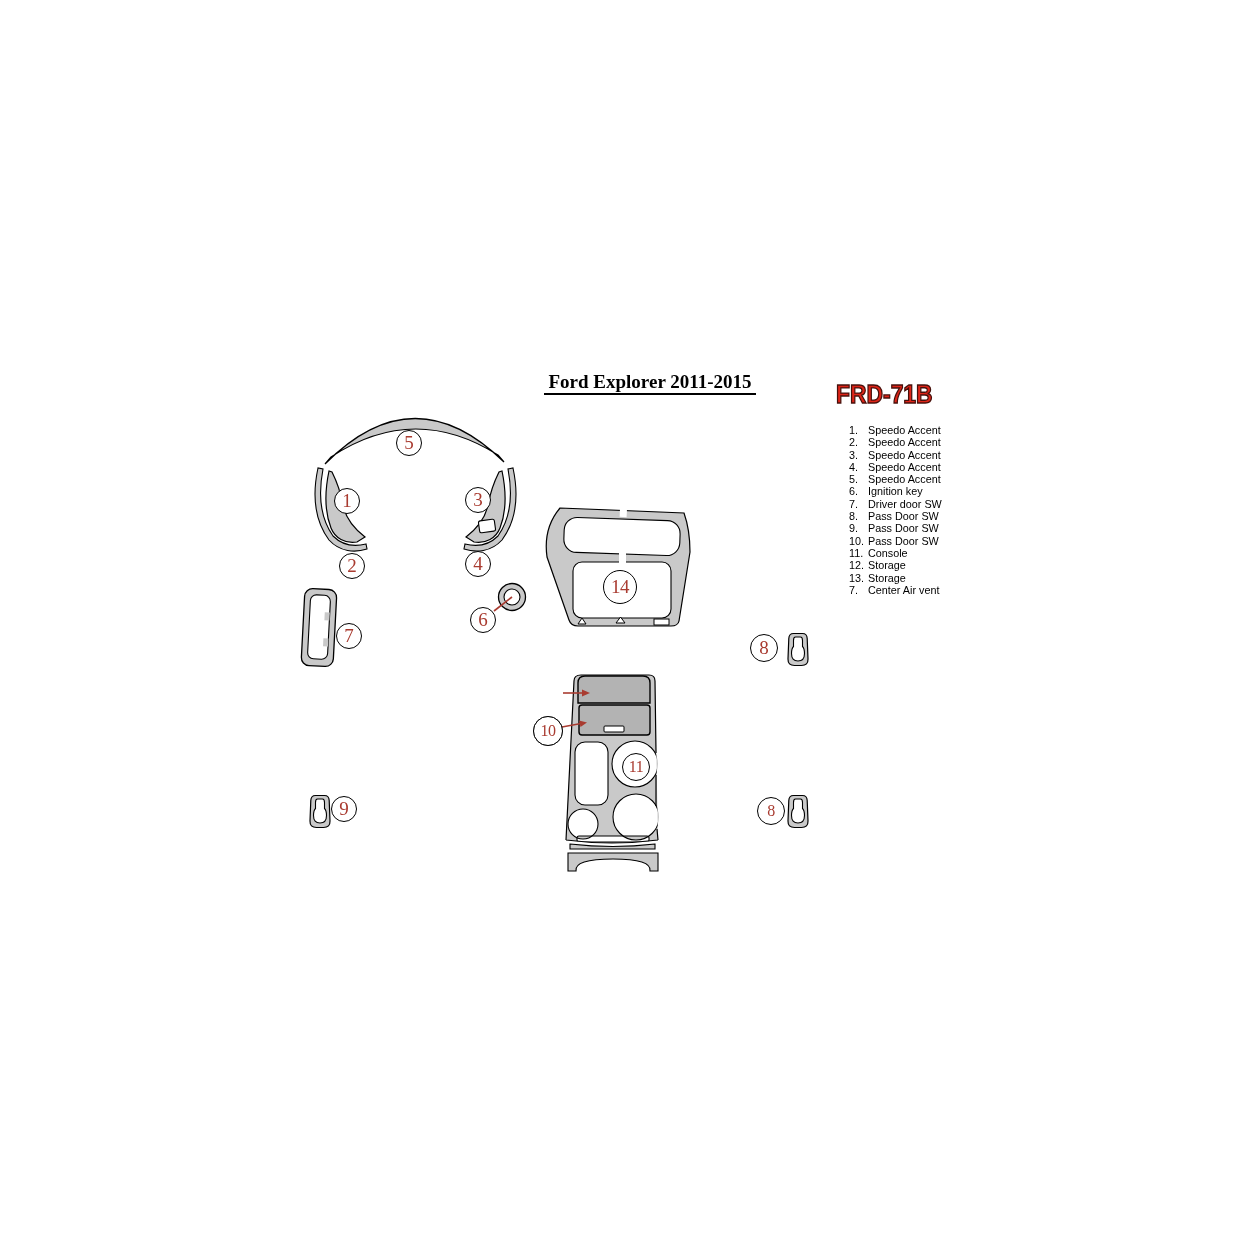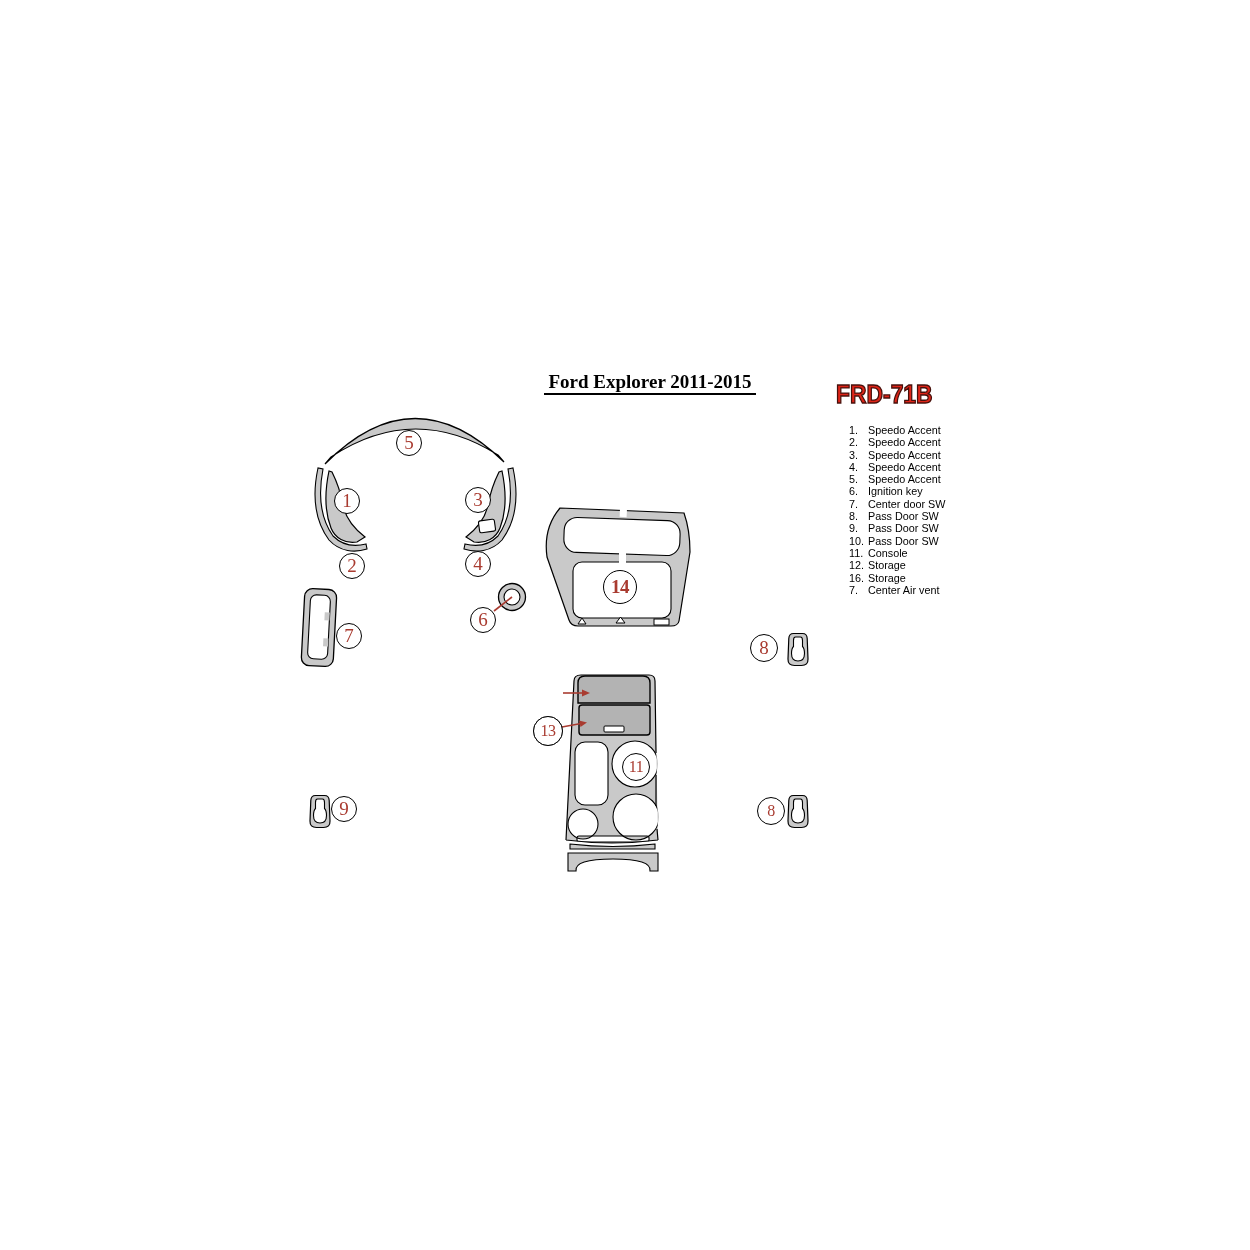--- a/index.html
+++ b/index.html
@@ -29,21 +29,21 @@
   .parts-row{display:flex;font-size:10.8px;line-height:12.3px;white-space:nowrap;}
   .parts-row .num{min-width:16px;}
   .parts-row .label{margin-left:3px;text-align:center;}
   
   .co{
     position:absolute;box-sizing:border-box;border:1.3px solid #000;border-radius:50%;
     background:#fff;display:flex;align-items:center;justify-content:center;
     font-family:"Liberation Serif",serif;color:#a93b30;font-size:19px;z-index:5;
   }
   .co.two{font-size:16px;letter-spacing:-0.5px;}
-  .co.big{font-size:19px;font-weight:bold;}
+  .co.big{font-size:19px;}
   .diagram{position:absolute;left:0;top:0;z-index:1;}
 </style>
 </head>
 <body>
 
 <div class="stage">
 
   <svg class="diagram" width="1250" height="1250" viewBox="0 0 1250 1250">
     <defs>
       <g id="bezel">
@@ -153,21 +153,21 @@
     <div class="parts-row">
         <span class="num">5.</span>
         <span class="label">Speedo Accent</span>
       </div>
     <div class="parts-row">
         <span class="num">6.</span>
         <span class="label">Ignition key</span>
       </div>
     <div class="parts-row">
         <span class="num">7.</span>
-        <span class="label">Center door SW</span>
+        <span class="label">Driver door SW</span>
       </div>
     <div class="parts-row">
         <span class="num">8.</span>
         <span class="label">Pass Door SW</span>
       </div>
     <div class="parts-row">
         <span class="num">9.</span>
         <span class="label">Pass Door SW</span>
       </div>
     <div class="parts-row">
@@ -176,37 +176,37 @@
       </div>
     <div class="parts-row">
         <span class="num">11.</span>
         <span class="label">Console</span>
       </div>
     <div class="parts-row">
         <span class="num">12.</span>
         <span class="label">Storage</span>
       </div>
     <div class="parts-row">
-        <span class="num">16.</span>
+        <span class="num">13.</span>
         <span class="label">Storage</span>
       </div>
     <div class="parts-row">
         <span class="num">7.</span>
         <span class="label">Center Air vent</span>
       </div>
   </div>
 
   <div class="co" style="left:334px;top:488px;width:26px;height:26px">1</div>
   <div class="co" style="left:339px;top:553px;width:26px;height:26px">2</div>
   <div class="co" style="left:465px;top:487px;width:26px;height:26px">3</div>
   <div class="co" style="left:465px;top:551px;width:26px;height:26px">4</div>
   <div class="co" style="left:396px;top:430px;width:26px;height:26px">5</div>
   <div class="co" style="left:470px;top:607px;width:26px;height:26px">6</div>
   <div class="co" style="left:336px;top:623px;width:26px;height:26px">7</div>
   <div class="co" style="left:750px;top:634px;width:28px;height:28px">8</div>
   <div class="co" style="left:331px;top:796px;width:26px;height:26px">9</div>
   <div class="co two" style="left:757px;top:797px;width:28px;height:28px">8</div>
   <div class="co two" style="left:622px;top:753px;width:28px;height:28px">11</div>
   <div class="co two" style="left:533px;top:716px;width:30px;height:30px">12</div>
-  <div class="co two" style="left:533px;top:716px;width:30px;height:30px">13</div>
+  <div class="co two" style="left:533px;top:716px;width:30px;height:30px">10</div>
   <div class="co two big" style="left:603px;top:570px;width:34px;height:34px">14</div>
 
 </div>
 
 </body></html>

